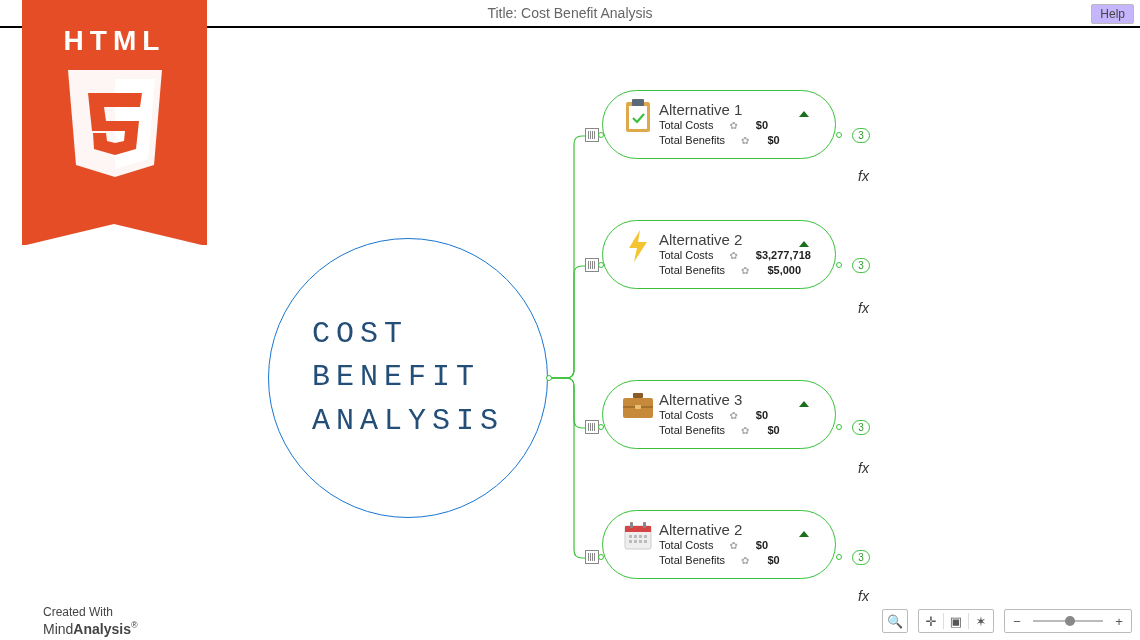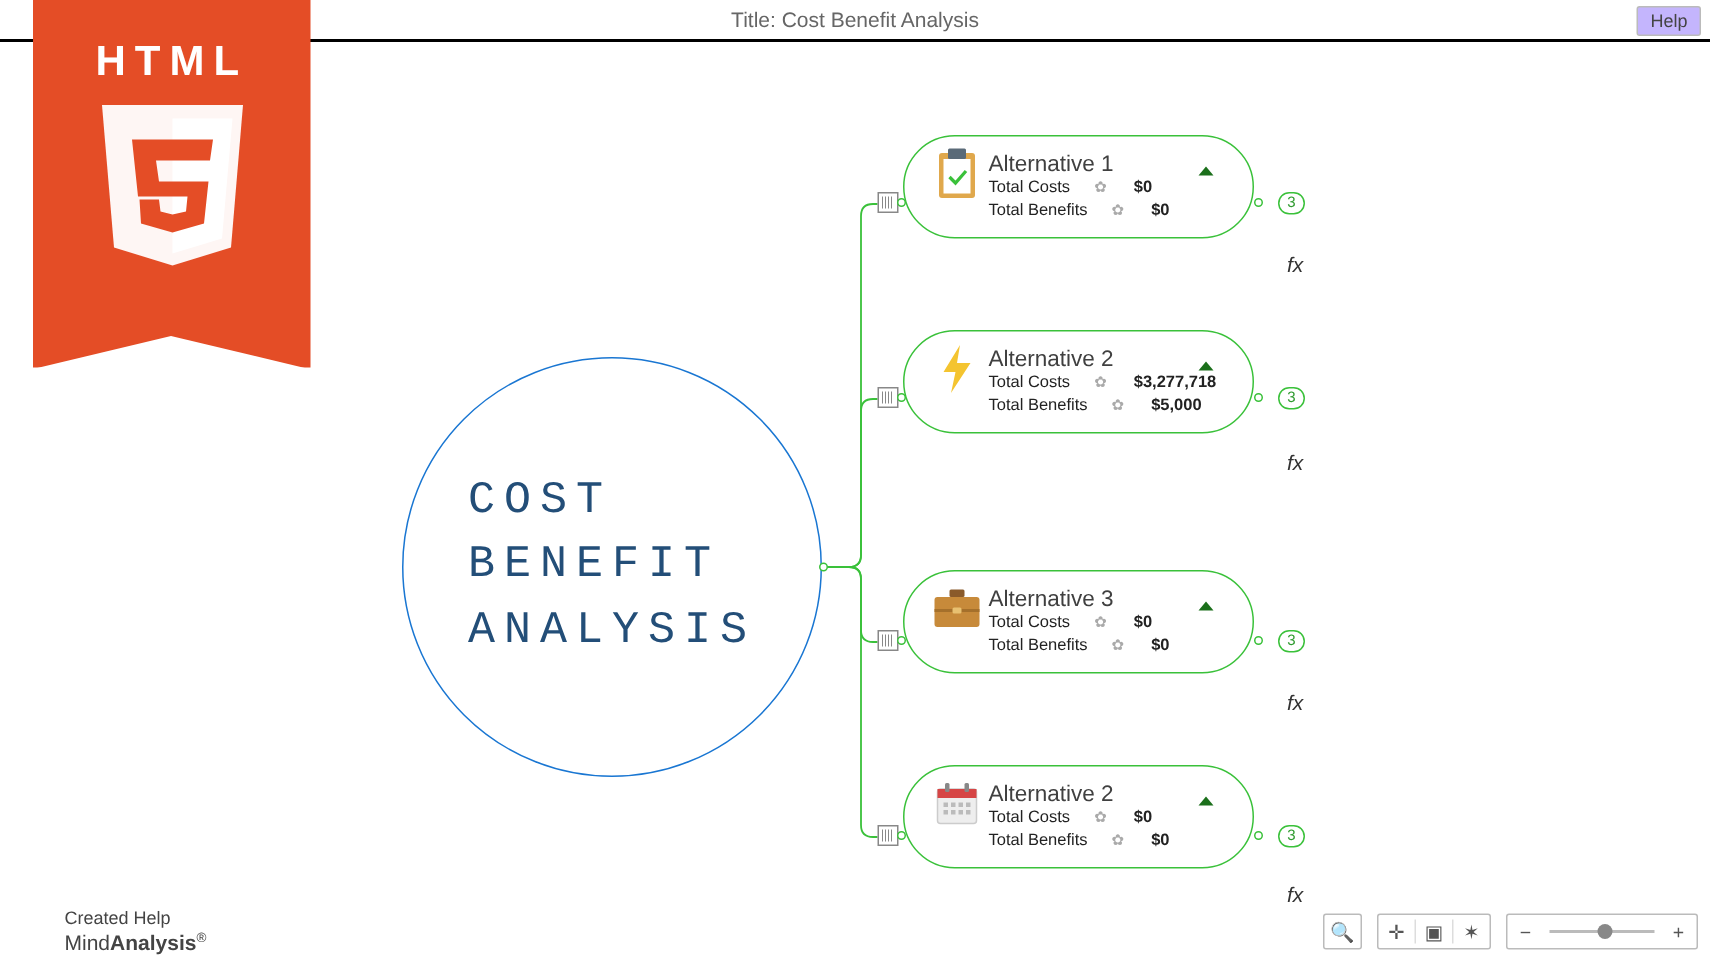--- a/index.html
+++ b/index.html
@@ -212,21 +212,21 @@
   </div>
   <div class="note-handle" style="left:585px;top:522px"></div>
   <div class="conn-dot" style="left:598px;top:526px"></div>
   <div class="conn-dot" style="left:836px;top:526px"></div>
   <div class="count-badge" style="left:852px;top:522px">3</div>
   <div class="fx" style="left:858px;top:560px">fx</div>
 </div>
 
 <div class="footer">
   <div class="credit">
-    <div>Created Help</div>
+    <div>Created With</div>
     <div class="brand"><span>Mind</span><b>Analysis</b><span class="reg">®</span></div>
   </div>
   <div class="toolbar">
     <div class="tb-group">
       <div class="tb-btn">🔍</div>
     </div>
     <div class="tb-group">
       <div class="tb-btn">✛</div>
       <div class="tb-sep"></div>
       <div class="tb-btn">▣</div>

